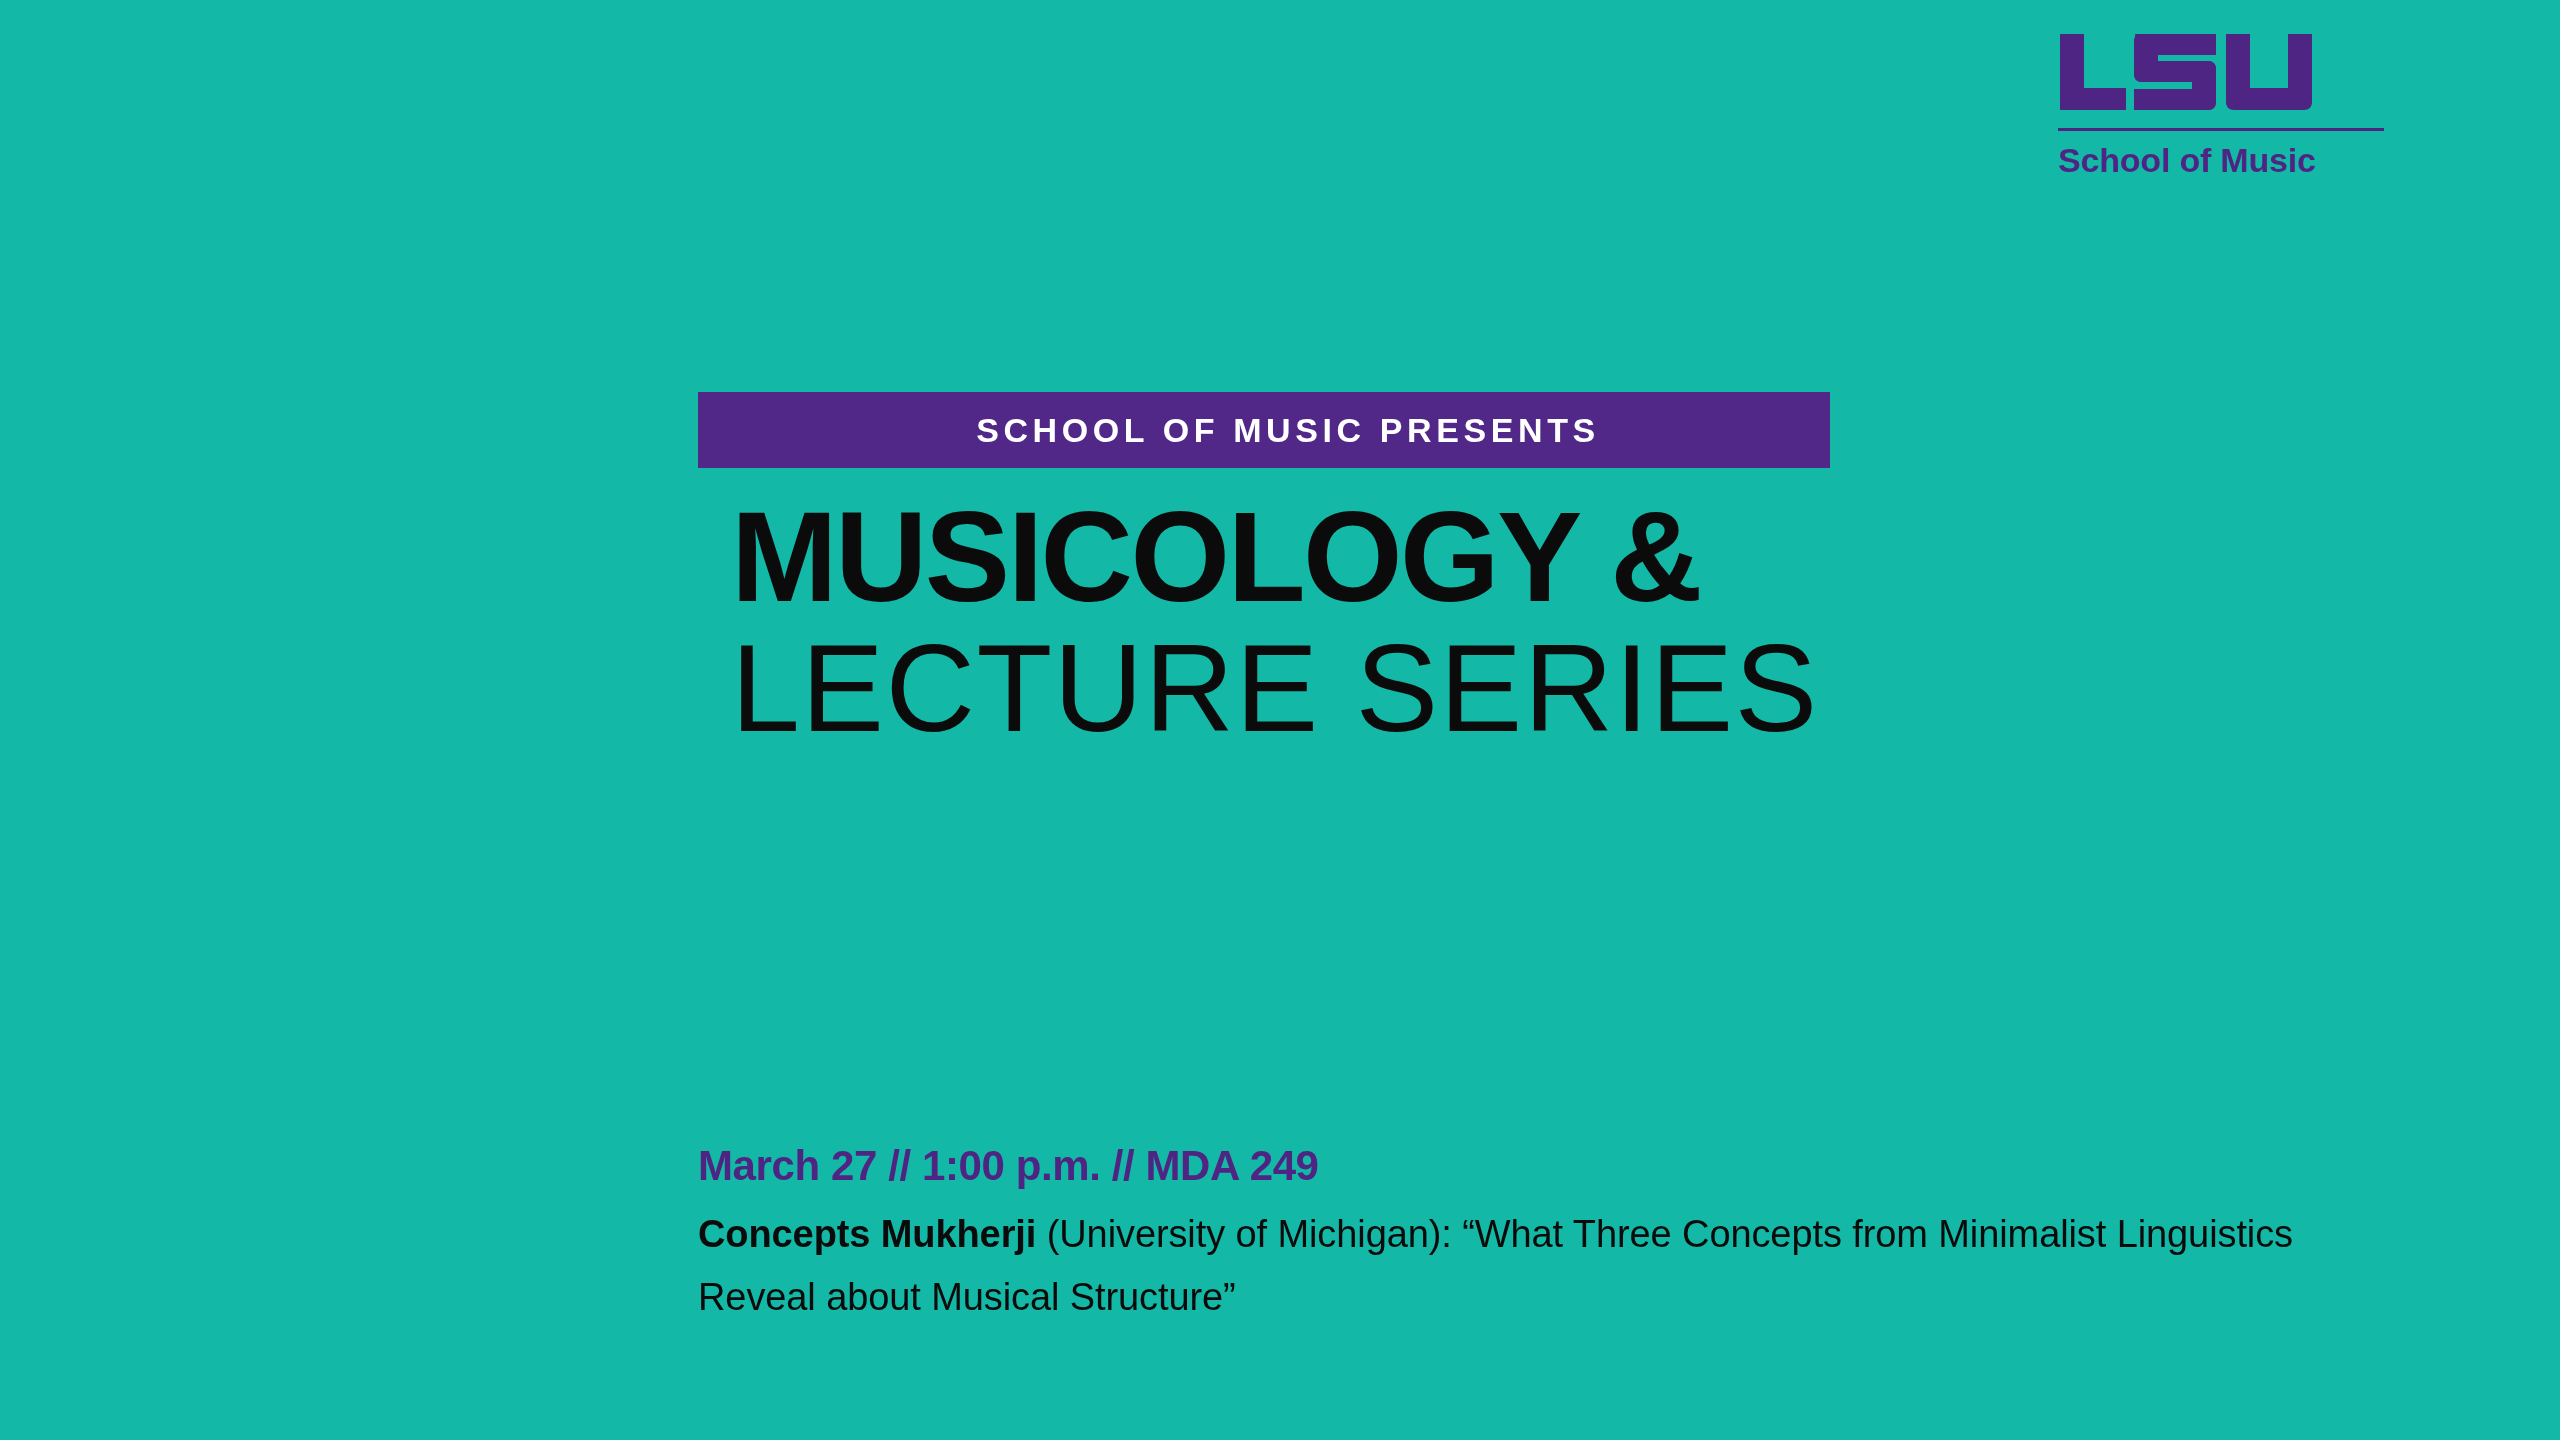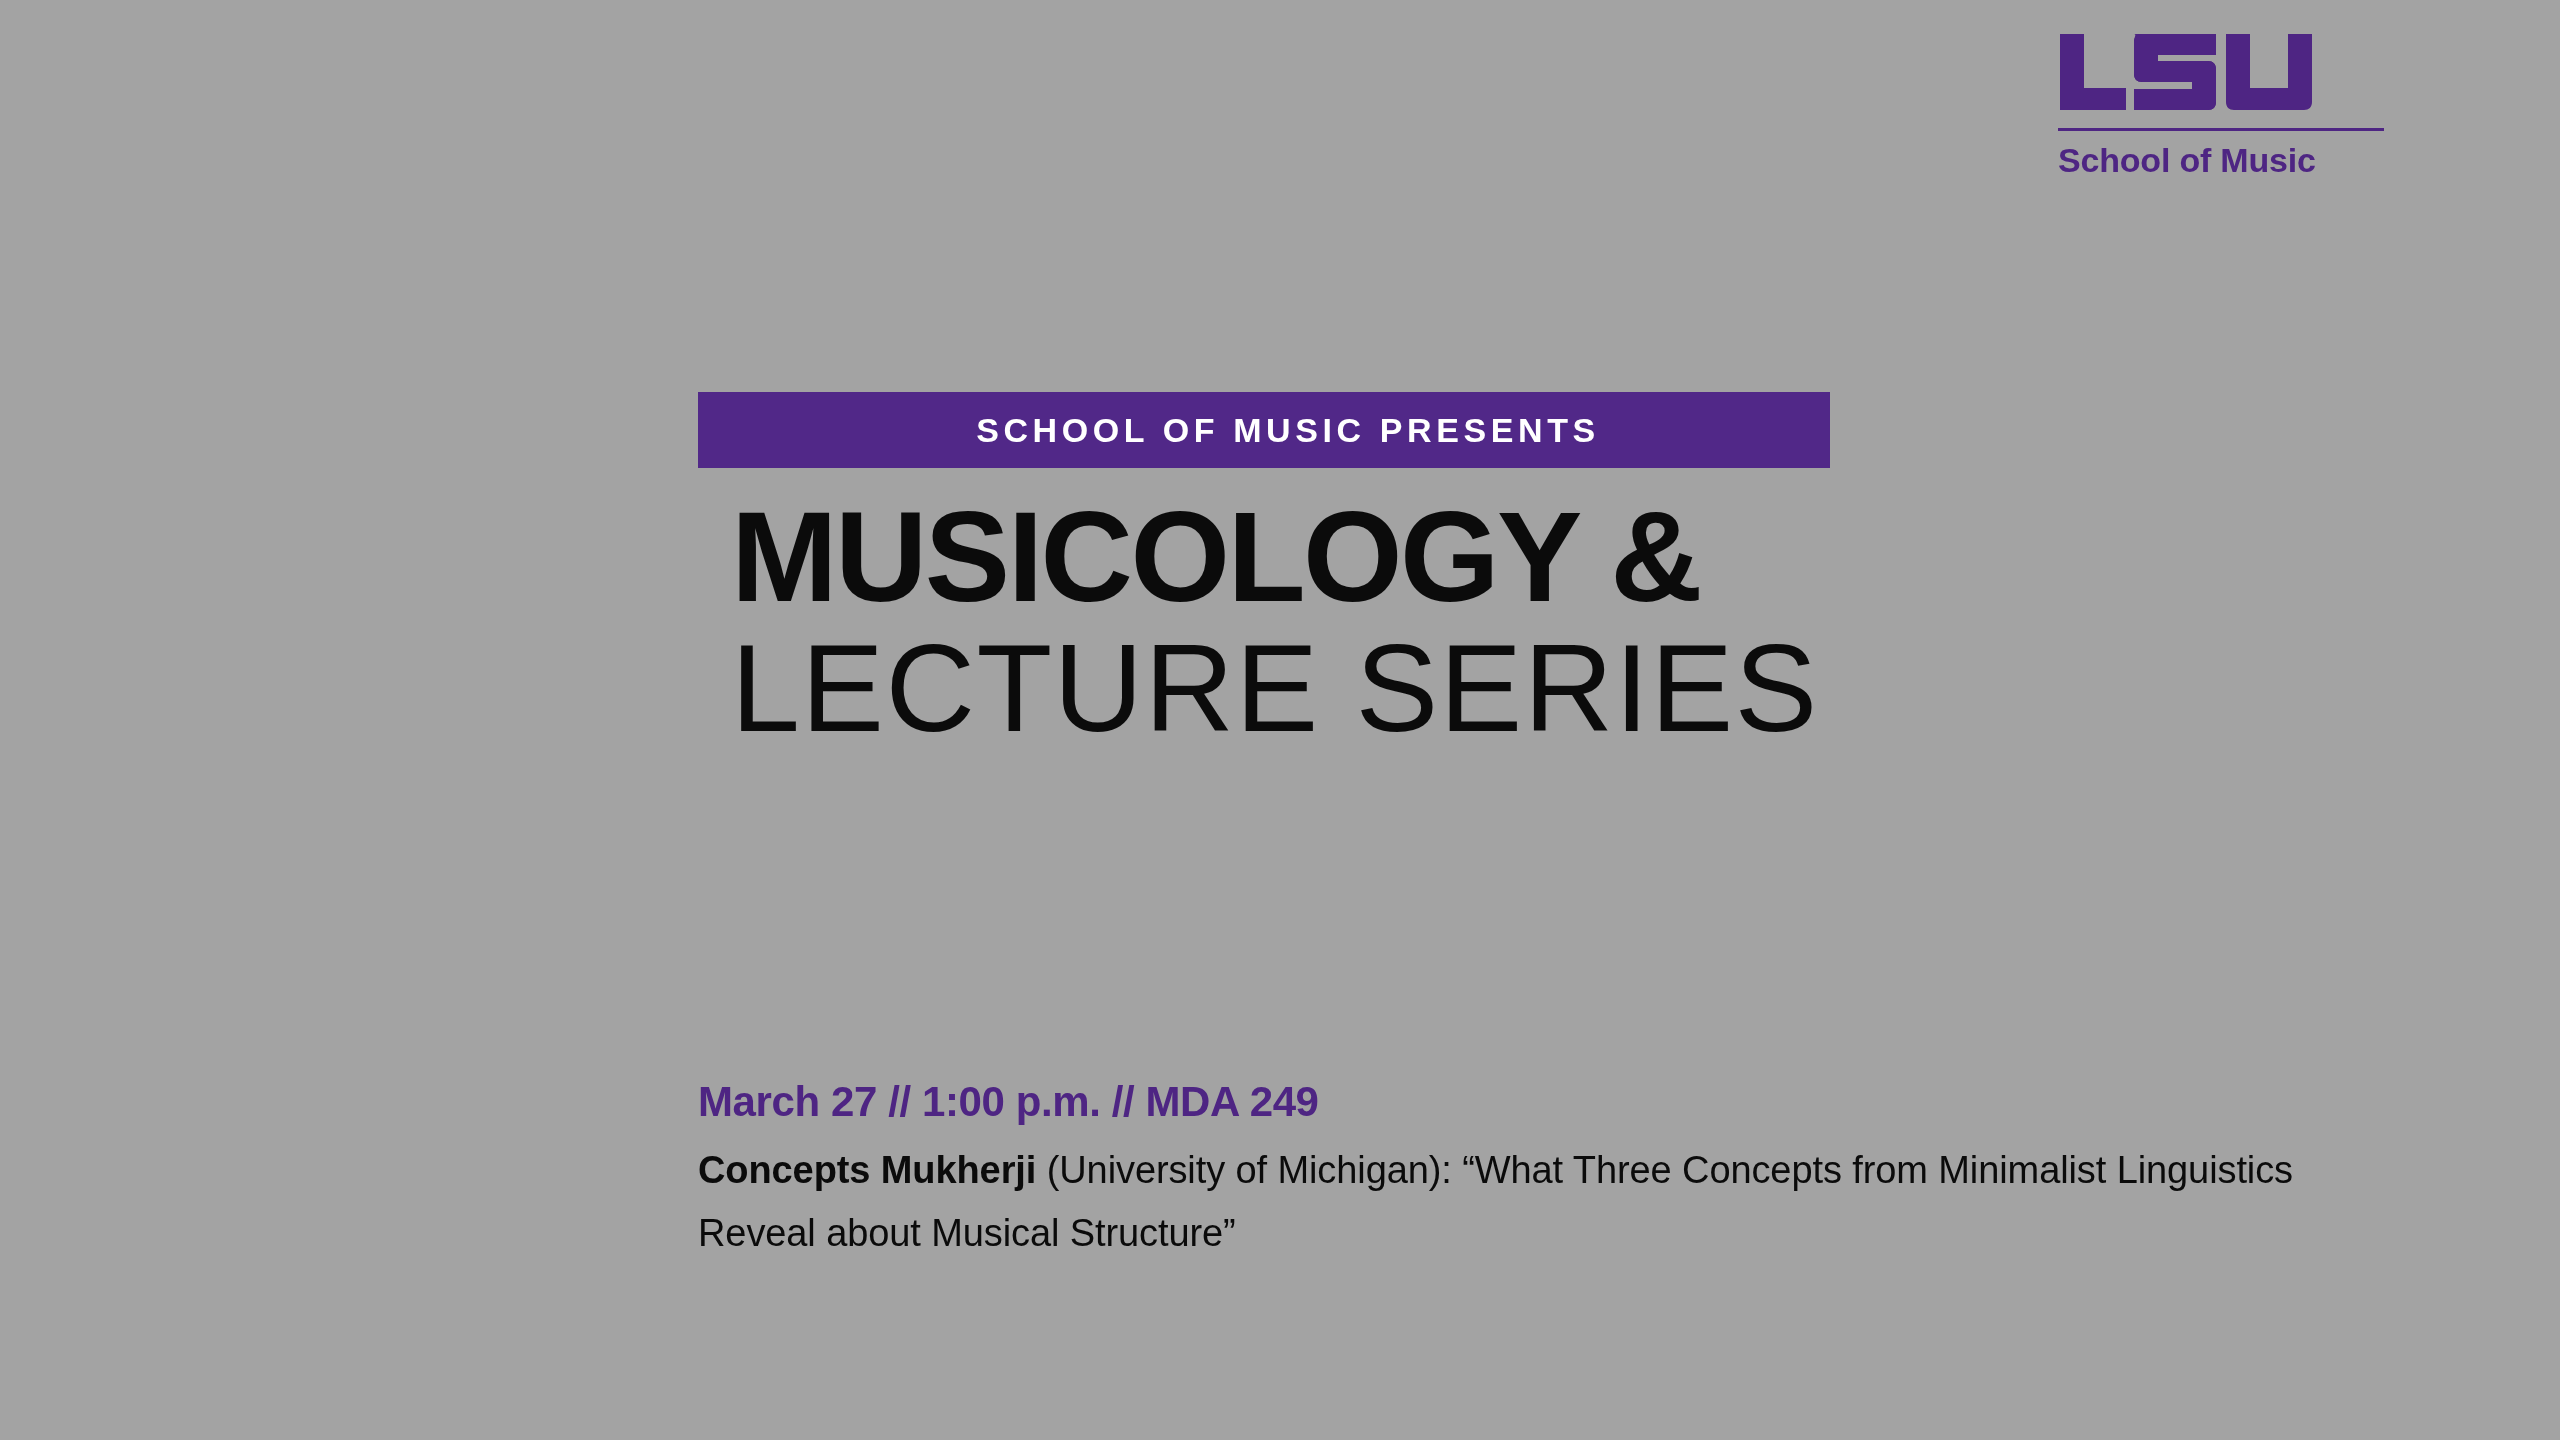--- a/index.html
+++ b/index.html
@@ -12,21 +12,21 @@
     height: 1440px;
     overflow: hidden;
     font-family: "Liberation Sans", sans-serif;
     -webkit-font-smoothing: antialiased;
   }
 
   #poster {
     position: relative;
     width: 2560px;
     height: 1440px;
-    background: #a3a3a3;
+    background: #14b8a6;
   }
 
   
   .logo-lockup {
     position: absolute;
     top: 34px;
     right: 172px;
     width: 330px;
     text-align: left;
   }
@@ -105,21 +105,21 @@
     font-size: 124px;
     line-height: 132px;
     letter-spacing: 1.4px;
     margin-top: 2px;
   }
 
   
   .details {
     position: absolute;
     left: 698px;
-    top: 1077px;
+    top: 1141px;
     width: 1700px;
   }
   .detail-when {
     font-family: "Liberation Sans", sans-serif;
     font-weight: 700;
     font-size: 42px;
     line-height: 50px;
     letter-spacing: -0.4px;
     color: #4E2583;
     white-space: nowrap;

